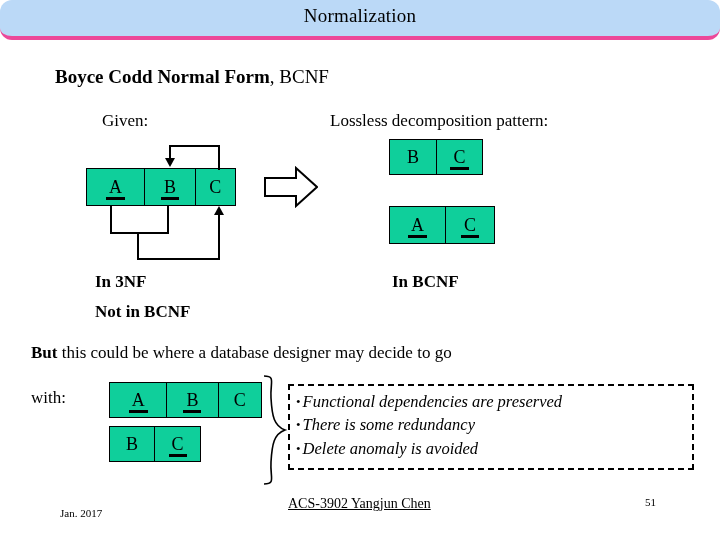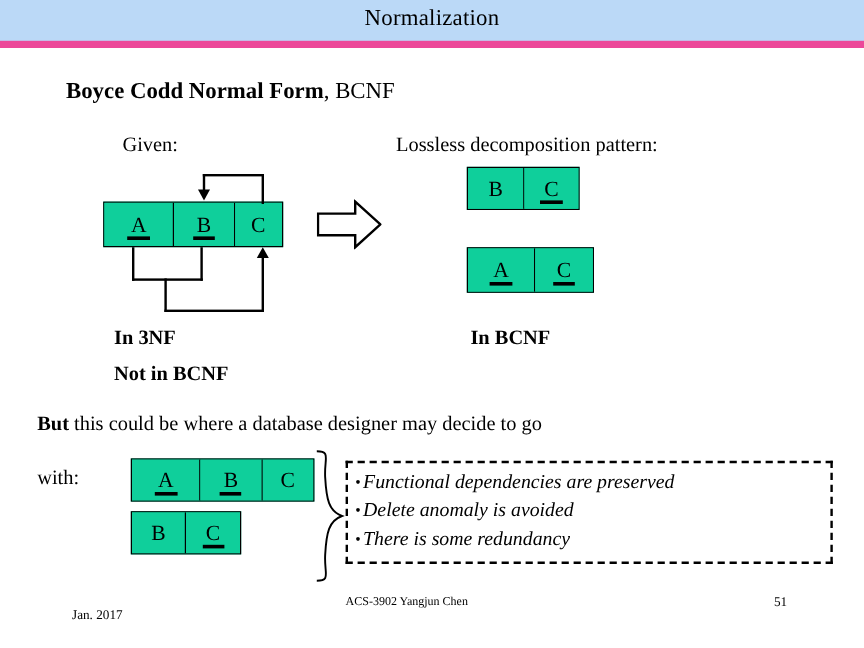--- a/index.html
+++ b/index.html
@@ -22,22 +22,23 @@
     height: 540px;
   }
 
   
   .title-bar {
     position: absolute;
     left: 0; top: 0;
     width: 720px;
     height: 40px;
     background: #bbd9f7;
-    border-bottom: 6px solid #ec4899;
+    border-bottom: 4px solid #ec4899;
     box-sizing: border-box;
+    border-radius: 12px;
   }
   .title-text {
     position: absolute;
     left: 0; top: 5px;
     width: 720px;
     text-align: center;
     font-size: 19px;
     letter-spacing: 0.2px;
   }
 
@@ -196,21 +197,21 @@
   }
   .note-line .bullet {
     font-style: normal;
     font-size: 13px;
     vertical-align: 1px;
     padding-right: 2px;
   }
 
   
   .footer-left  { left: 60px;  top: 507px; font-size: 11px; }
-  .footer-mid   { left: 288px; top: 496px; font-size: 10px; }
+  .footer-mid   { left: 288px; top: 496px; font-size: 14px; text-decoration: underline; }
   .footer-right { left: 645px; top: 496px; font-size: 11px; }
 </style>
 </head>
 <body>
 
 <div class="slide">
 
   <div class="title-bar">
     <div class="title-text">Normalization</div>
   </div>
@@ -300,21 +301,21 @@
 
   <div class="brace">
     <svg width="40" height="112" viewBox="0 0 40 112" xmlns="http://www.w3.org/2000/svg">
       <path d="M 12 2 C 24 2, 18 8, 19 24 C 20 42, 22 52, 33 56
                C 22 60, 20 70, 19 88 C 18 104, 24 110, 12 110" fill="none" stroke="#000000" stroke-width="1.6"></path>
     </svg>
   </div>
 
   <div class="note-box">
     <div class="note-line"><span class="bullet">•</span><span>Functional dependencies are preserved</span></div>
+    <div class="note-line"><span class="bullet">•</span><span>There is some redundancy</span></div>
     <div class="note-line"><span class="bullet">•</span><span>Delete anomaly is avoided</span></div>
-    <div class="note-line"><span class="bullet">•</span><span>There is some redundancy</span></div>
   </div>
 
   <div class="t footer-left">Jan. 2017</div>
   <div class="t footer-mid">ACS-3902  Yangjun Chen</div>
   <div class="t footer-right">51</div>
 
 </div>
 
 </body></html>

